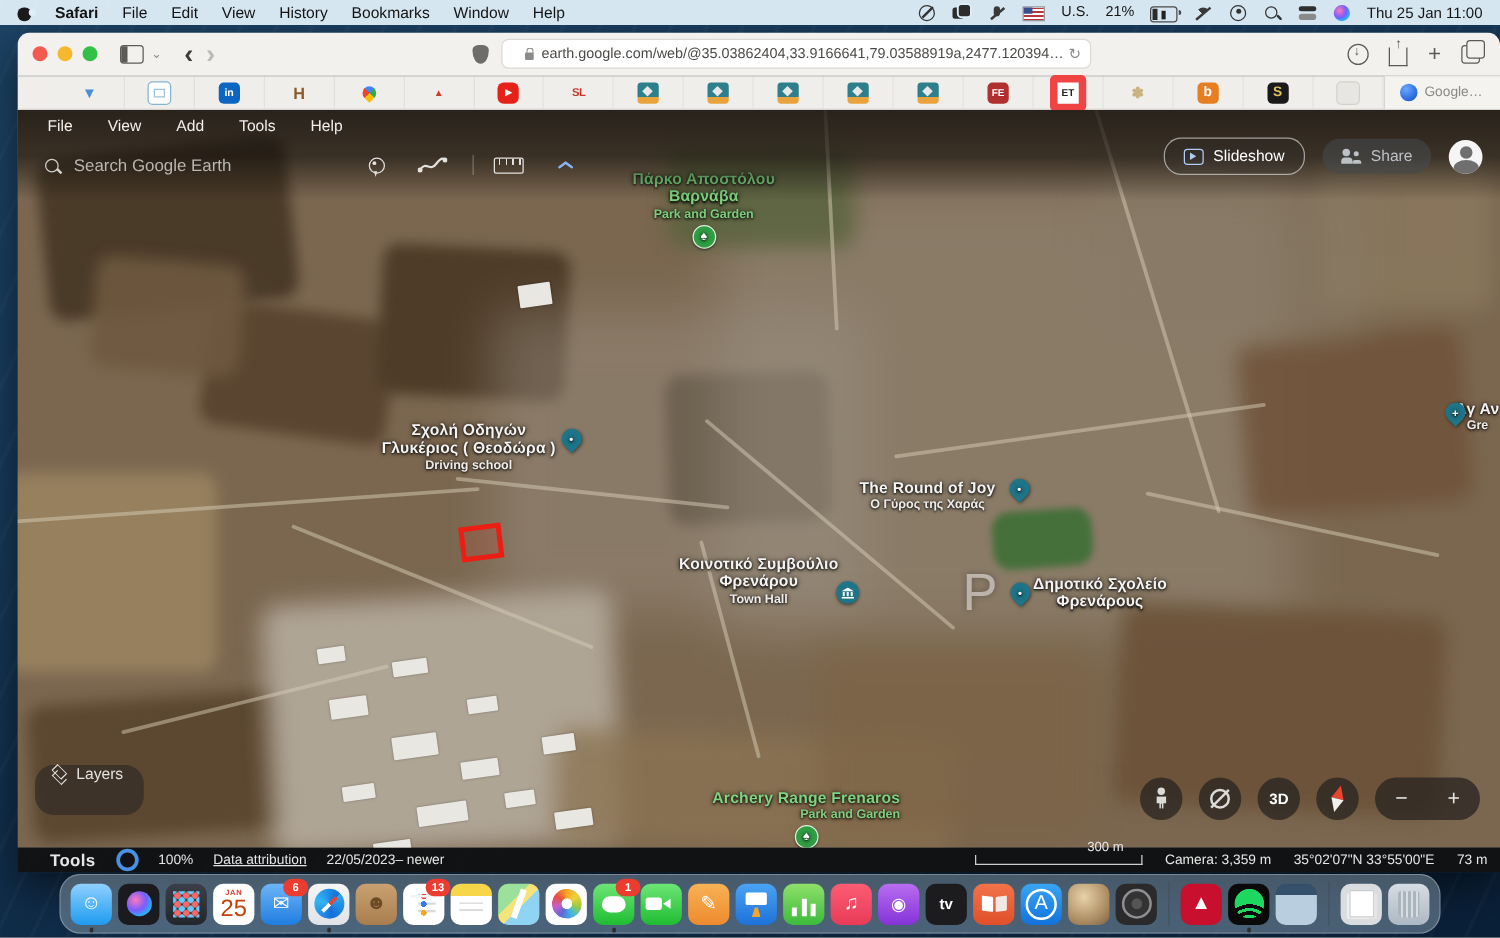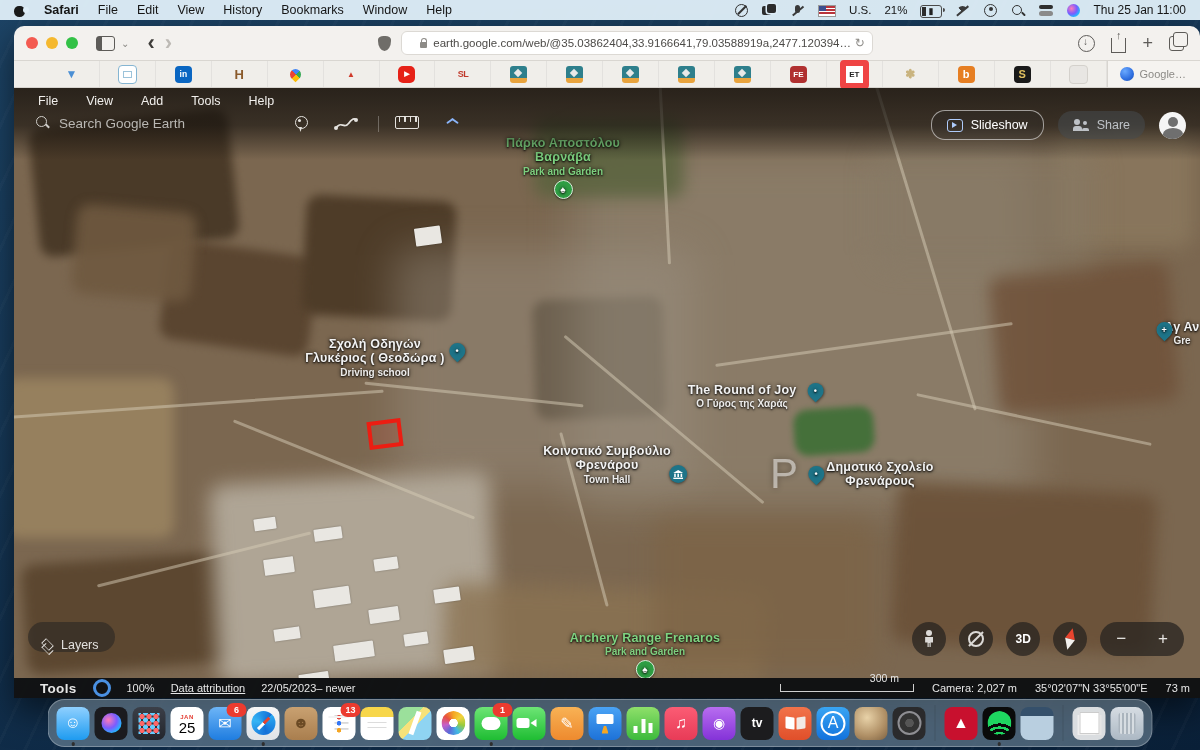--- a/index.html
+++ b/index.html
@@ -101,21 +101,21 @@
   .tabtitle{font-size:11px;color:#8c8a86}
   
   .content{flex:1;position:relative;overflow:hidden;background:#7b6750}
   .map{position:absolute;inset:0;overflow:hidden}
   .patch,.road,.bld{position:absolute}
   .road{height:3px;background:#d6cbb6;opacity:.5;border-radius:2px}
   .bld{background:#e9e7e2;box-shadow:0 0 2px rgba(0,0,0,.35);border-radius:1px}
   .ge-top{position:absolute;left:0;right:0;top:0;height:72px;z-index:5;
       background:linear-gradient(180deg,rgba(18,15,12,.78) 0%,rgba(18,15,12,.62) 52%,rgba(18,15,12,0) 100%)}
   .ge-menus{display:flex;gap:28px;padding:6px 0 0 24px;font-size:12.5px;color:#f1efec}
-  .ge-search-row{position:absolute;left:0;top:28px;height:32px;display:flex;align-items:flex-start;color:#d9d7d4}
+  .ge-search-row{position:absolute;left:0;top:28px;height:32px;display:flex;align-items:center;color:#d9d7d4}
   .ge-mag{width:9px;height:9px;border:1.7px solid #cfcdc9;border-radius:50%;position:relative;margin-left:22px}
   .ge-mag::after{content:"";position:absolute;left:8px;top:8px;width:5px;height:1.8px;background:#cfcdc9;transform:rotate(45deg)}
   .ge-placeholder{font-size:13.5px;color:#b9b7b3;margin-left:12px;width:180px}
   .ge-pin-ic{width:11px;height:11px;border:1.8px solid #e4e2de;border-radius:50% 50% 50% 50%;position:relative;margin-left:56px}
   .ge-pin-ic::before{content:"";position:absolute;left:2.2px;top:2.2px;width:3px;height:3px;border-radius:50%;background:#e4e2de}
   .ge-pin-ic::after{content:"";position:absolute;left:3px;top:10px;width:3px;height:5px;background:#e4e2de;clip-path:polygon(0 0,100% 0,50% 100%)}
   .ge-path-ic{margin-left:26px;display:flex}
   .ge-vdiv{width:1px;height:16px;background:rgba(255,255,255,.28);margin-left:20px}
   .ge-ruler{width:22px;height:11px;border:1.6px solid #e4e2de;border-radius:2px;margin-left:16px;
       background:repeating-linear-gradient(90deg,transparent 0 3px,#e4e2de 3px 4.2px,transparent 4.2px 5.5px);background-size:100% 45%;background-repeat:no-repeat}
@@ -145,21 +145,21 @@
   .ge-tree{width:17px;height:17px;border-radius:50%;background:#2f9e44;border:1.5px solid #dff0df;
       display:flex;align-items:center;justify-content:center;color:#fff;font-size:10px;box-shadow:0 1px 2px rgba(0,0,0,.5)}
   .ge-pin{width:16px;height:16px;background:#1e7488;border-radius:50% 50% 50% 0;transform:rotate(-45deg);
       display:flex;align-items:center;justify-content:center;box-shadow:0 1px 3px rgba(0,0,0,.55)}
   .ge-pin i{transform:rotate(45deg);color:#fff;font-size:9px;font-style:normal;font-weight:bold}
   .ge-circle{width:18px;height:18px;border-radius:50%;background:#1e7488;display:flex;align-items:center;justify-content:center;box-shadow:0 1px 3px rgba(0,0,0,.55)}
   .marker{position:absolute;border:4px solid #ec1d12;background:rgba(236,29,18,.12);transform:rotate(-7deg);z-index:3}
   .watermark{position:absolute;font-size:42px;color:rgba(255,255,255,.5);z-index:2;text-shadow:0 0 6px rgba(0,0,0,.3)}
   
   .layers{position:absolute;left:14px;bottom:26px;height:30px;border-radius:15px;background:rgba(42,39,35,.62);
-      display:flex;align-items:flex-end;gap:8px;padding:0 16px 0 12px;color:#e3e1de;font-size:12.5px;z-index:5}
+      display:flex;align-items:flex-start;gap:8px;padding:0 16px 10px 12px;color:#e3e1de;font-size:12.5px;z-index:5}
   .ly-ic{width:13px;height:13px;position:relative}
   .ly-ic::before{content:"";position:absolute;left:1.5px;top:0;width:9px;height:9px;border:1.5px solid #e3e1de;transform:rotate(45deg) scaleY(.62)}
   .ly-ic::after{content:"";position:absolute;left:1.5px;top:5px;width:9px;height:9px;border:1.5px solid #e3e1de;border-top:none;transform:rotate(45deg) scaleY(.62)}
   .ctrls{position:absolute;right:16px;bottom:22px;display:flex;align-items:center;gap:13px;z-index:5}
   .cbtn{width:34px;height:34px;border-radius:50%;background:rgba(36,33,30,.72);display:flex;align-items:center;justify-content:center;color:#ffffff;font-size:12px;font-weight:bold}
   .pegman{position:relative;width:12px;height:18px}
   .pegman::before{content:"";position:absolute;left:3px;top:0;width:6px;height:6px;border-radius:50%;background:#dcdad7}
   .pegman::after{content:"";position:absolute;left:2px;top:7px;width:8px;height:10px;background:#dcdad7;clip-path:polygon(0 0,100% 0,100% 55%,70% 55%,70% 100%,55% 100%,55% 60%,45% 60%,45% 100%,30% 100%,30% 55%,0 55%)}
   .orbit-off{position:relative;width:18px;height:18px}
   .orbit-off::before{content:"";position:absolute;inset:1px;border:2px solid #dcdad7;border-radius:50%}
@@ -188,21 +188,21 @@
   .dsep{width:1px;height:36px;background:rgba(60,70,80,.45);margin:0 4px}
   .dk-finder{background:linear-gradient(180deg,#8fd0ff 0%,#1e9bf0 100%)}
   .dk-siri{background:#1b1b1f}
   .dk-siri::before{content:"";width:20px;height:20px;border-radius:50%;background:radial-gradient(circle at 35% 35%,#ff7ab8,#7a5cff 45%,#19c2ff 78%)}
   .dk-launchpad{background:linear-gradient(180deg,#3b3f48,#23262c);}
   .dk-launchpad::before{content:"";width:21px;height:21px;
       background:radial-gradient(circle,#f66 2.4px,transparent 2.6px) 0 0/7px 7px,
                  radial-gradient(circle,#6cf 2.4px,transparent 2.6px) 3.5px 3.5px/7px 7px}
   .dk-calendar{background:#fff;flex-direction:column;gap:0}
   .dk-calendar .mon{font-size:6px;color:#e43d33;font-weight:bold;letter-spacing:.5px;margin-top:3px}
-  .dk-calendar .day{font-size:15px;color:#000000;line-height:1;font-weight:300}
+  .dk-calendar .day{font-size:19px;color:#c2410c;line-height:1;font-weight:300}
   .dk-mail{background:linear-gradient(180deg,#6db5f7,#1f7de0)}
   .dk-safari{background:linear-gradient(180deg,#f6f6f6,#dfe3e8)}
   .dk-safari::before{content:"";width:24px;height:24px;border-radius:50%;position:absolute;
       background:conic-gradient(from 45deg,#2aa8f0,#1470d8,#35b5f5,#1470d8);}
   .dk-safari::after{content:"";position:absolute;width:16px;height:2.5px;background:linear-gradient(90deg,#fff 0 50%,#e8442e 50%);transform:rotate(-45deg)}
   .dk-contacts{background:linear-gradient(180deg,#c9a171,#a97e4e);color:#6b4a24}
   .dk-reminders{background:#fff}
   .dk-reminders::before{content:"";width:21px;height:19px;
       background:linear-gradient(#f3f3f3 0 0) 0 2px/21px 2px no-repeat,
       radial-gradient(circle,#e4493f 2.2px,transparent 2.4px) 0 0/21px 6.5px no-repeat,
@@ -510,21 +510,21 @@
         </div>
         <div class="poi white" style="left: 866px; top: 372px;">
           <div class="l1">Δημοτικό Σχολείο</div>
           <div class="l1">Φρενάρους</div>
           <span class="icwrap" style="left: calc(50% - 72px); top: 6px;">
             <span class="ge-pin">
               <i>•</i>
             </span>
           </span>
         </div>
-        <div class="poi green" style="left: 631px; top: 543px;">
+        <div class="poi green" style="left: 631px; top: 543px; text-align: right;">
           <div class="l1">Archery Range Frenaros</div>
           <div class="sub">Park and Garden</div>
           <span class="ge-tree" style="margin: 3px auto 0px;">♠</span>
         </div>
         <div class="poi white" style="left: 1168px; top: 232px;">
           <div class="l1">Αγ Αν</div>
           <div class="sub">Gre</div>
           <span class="icwrap" style="left: calc(50% - 26px); top: 2px;">
             <span class="ge-pin">
               <i>+</i>
@@ -561,21 +561,21 @@
   <div class="statusbar">
     <span class="gbrand">Tools</span>
     <span class="ring"></span>
     <span>100%</span>
     <span class="attr">Data attribution</span>
     <span>22/05/2023– newer</span>
     <span class="sb-right">
       <span class="scale">
           <span>300 m</span>
         </span>
-      <span>Camera: 2,027 m</span>
+      <span>Camera: 3,359 m</span>
       <span>35°02'07"N 33°55'00"E</span>
       <span>73 m</span>
     </span>
   </div>
 </div>
 
 <div class="dock" id="dock">
     <span class="dockitem dk-finder">☺<span class="dot"></span></span>
     <span class="dockitem dk-siri"></span>
     <span class="dockitem dk-launchpad"></span>

